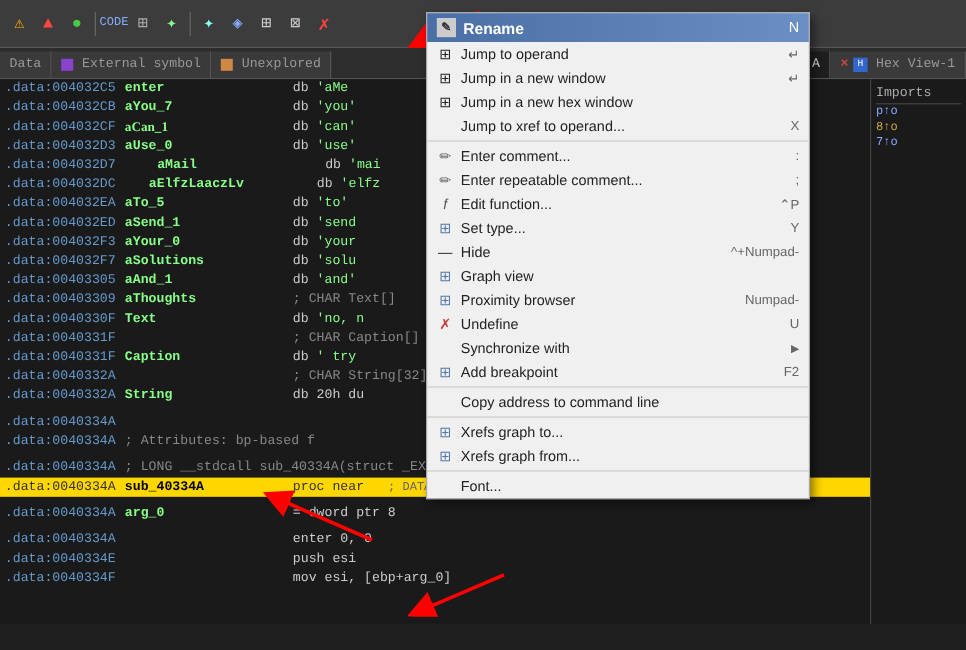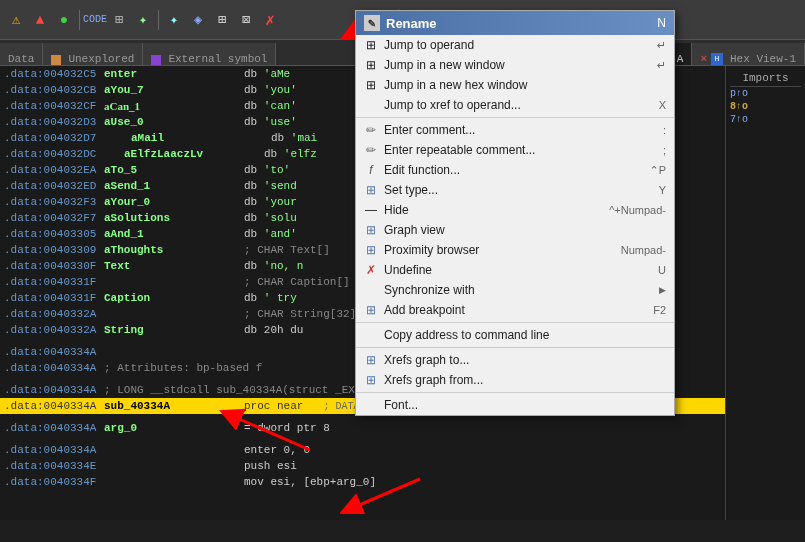--- a/index.html
+++ b/index.html
@@ -66,21 +66,21 @@
       display: flex;
       align-items: flex-end;
       border-bottom: 1px solid #555;
       overflow: hidden;
     }
 
     .tab {
       height: 22px;
       padding: 0 8px;
       display: flex;
-      align-items: flex-end;
+      align-items: center;
       font-size: 11px;
       cursor: pointer;
       border-right: 1px solid #555;
       gap: 4px;
     }
 
     .tab.active {
       background: #1e1e1e;
       color: #ddd;
     }
@@ -146,21 +146,20 @@
     .right-panel {
       width: 80px;
       background: #1a1a1a;
       border-left: 1px solid #444;
       padding: 4px;
     }
 
     .right-panel-title {
       color: #aaaaaa;
       font-size: 11px;
-      text-align: center;
       padding: 2px 0;
       border-bottom: 1px solid #444;
     }
 
     .right-panel-item {
       color: #88aaff;
       font-size: 10px;
       padding: 1px 0;
     }
 
@@ -269,26 +268,26 @@
       </defs>
       <path d="M 70 5 L 20 30" stroke="#ff0000" stroke-width="3" fill="none" marker-end="url(#arrowhead1)"></path>
     </svg>
   </div>
 
   <div class="tab-bar">
     <div class="tab inactive">
       <span>Data</span>
     </div>
     <div class="tab inactive">
+      <span style="display:inline-block; width:10px; height:10px; background:#8844cc; margin-right:3px;"></span>
+      <span>External symbol</span>
+    </div>
+    <div class="tab inactive">
       <span style="display:inline-block; width:10px; height:10px; background:#cc8844; margin-right:3px;"></span>
       <span>Unexplored</span>
-    </div>
-    <div class="tab inactive">
-      <span style="display:inline-block; width:10px; height:10px; background:#8844cc; margin-right:3px;"></span>
-      <span>External symbol</span>
     </div>
     <div style="flex:1;"></div>
     <div class="tab active">
       <span class="close-x">×</span>
       <span style="display:inline-block; width:12px; height:12px; background:#3366cc; margin-right:3px; font-size:8px; color:white; text-align:center; line-height:12px;">I</span>
       <span>IDA View-A</span>
     </div>
     <div class="tab inactive">
       <span class="close-x">×</span>
       <span style="display:inline-block; width:12px; height:12px; background:#3366cc; margin-right:3px; font-size:8px; color:white; text-align:center; line-height:12px;">H</span>
@@ -432,21 +431,21 @@
             <path d="M 0 0 L 8 4 L 0 8 Z" fill="#ff0000"></path>
           </marker>
         </defs>
         <path d="M 110 45 L 30 10" stroke="#ff0000" stroke-width="3" fill="none" marker-end="url(#arrowhead2)"></path>
       </svg>
     </div>
 
     <div class="right-panel">
       <div class="right-panel-title">Imports</div>
       <div class="right-panel-item">p↑o</div>
-      <div class="right-panel-item" style="color:#ccaa44;font-weight:bold;">8↑o</div>
+      <div class="right-panel-item" style="color:#ccaa44;">8↑o</div>
       <div class="right-panel-item">7↑o</div>
     </div>
   </div>
 
   <div class="context-menu">
     <div class="context-menu-header">
       <div style="display:flex; align-items:center; gap:6px;">
         <span style="background:#ccc; color:#333; width:16px; height:16px; display:inline-flex; align-items:center; justify-content:center; font-size:10px;">✎</span>
         <span>Rename</span>
       </div>

